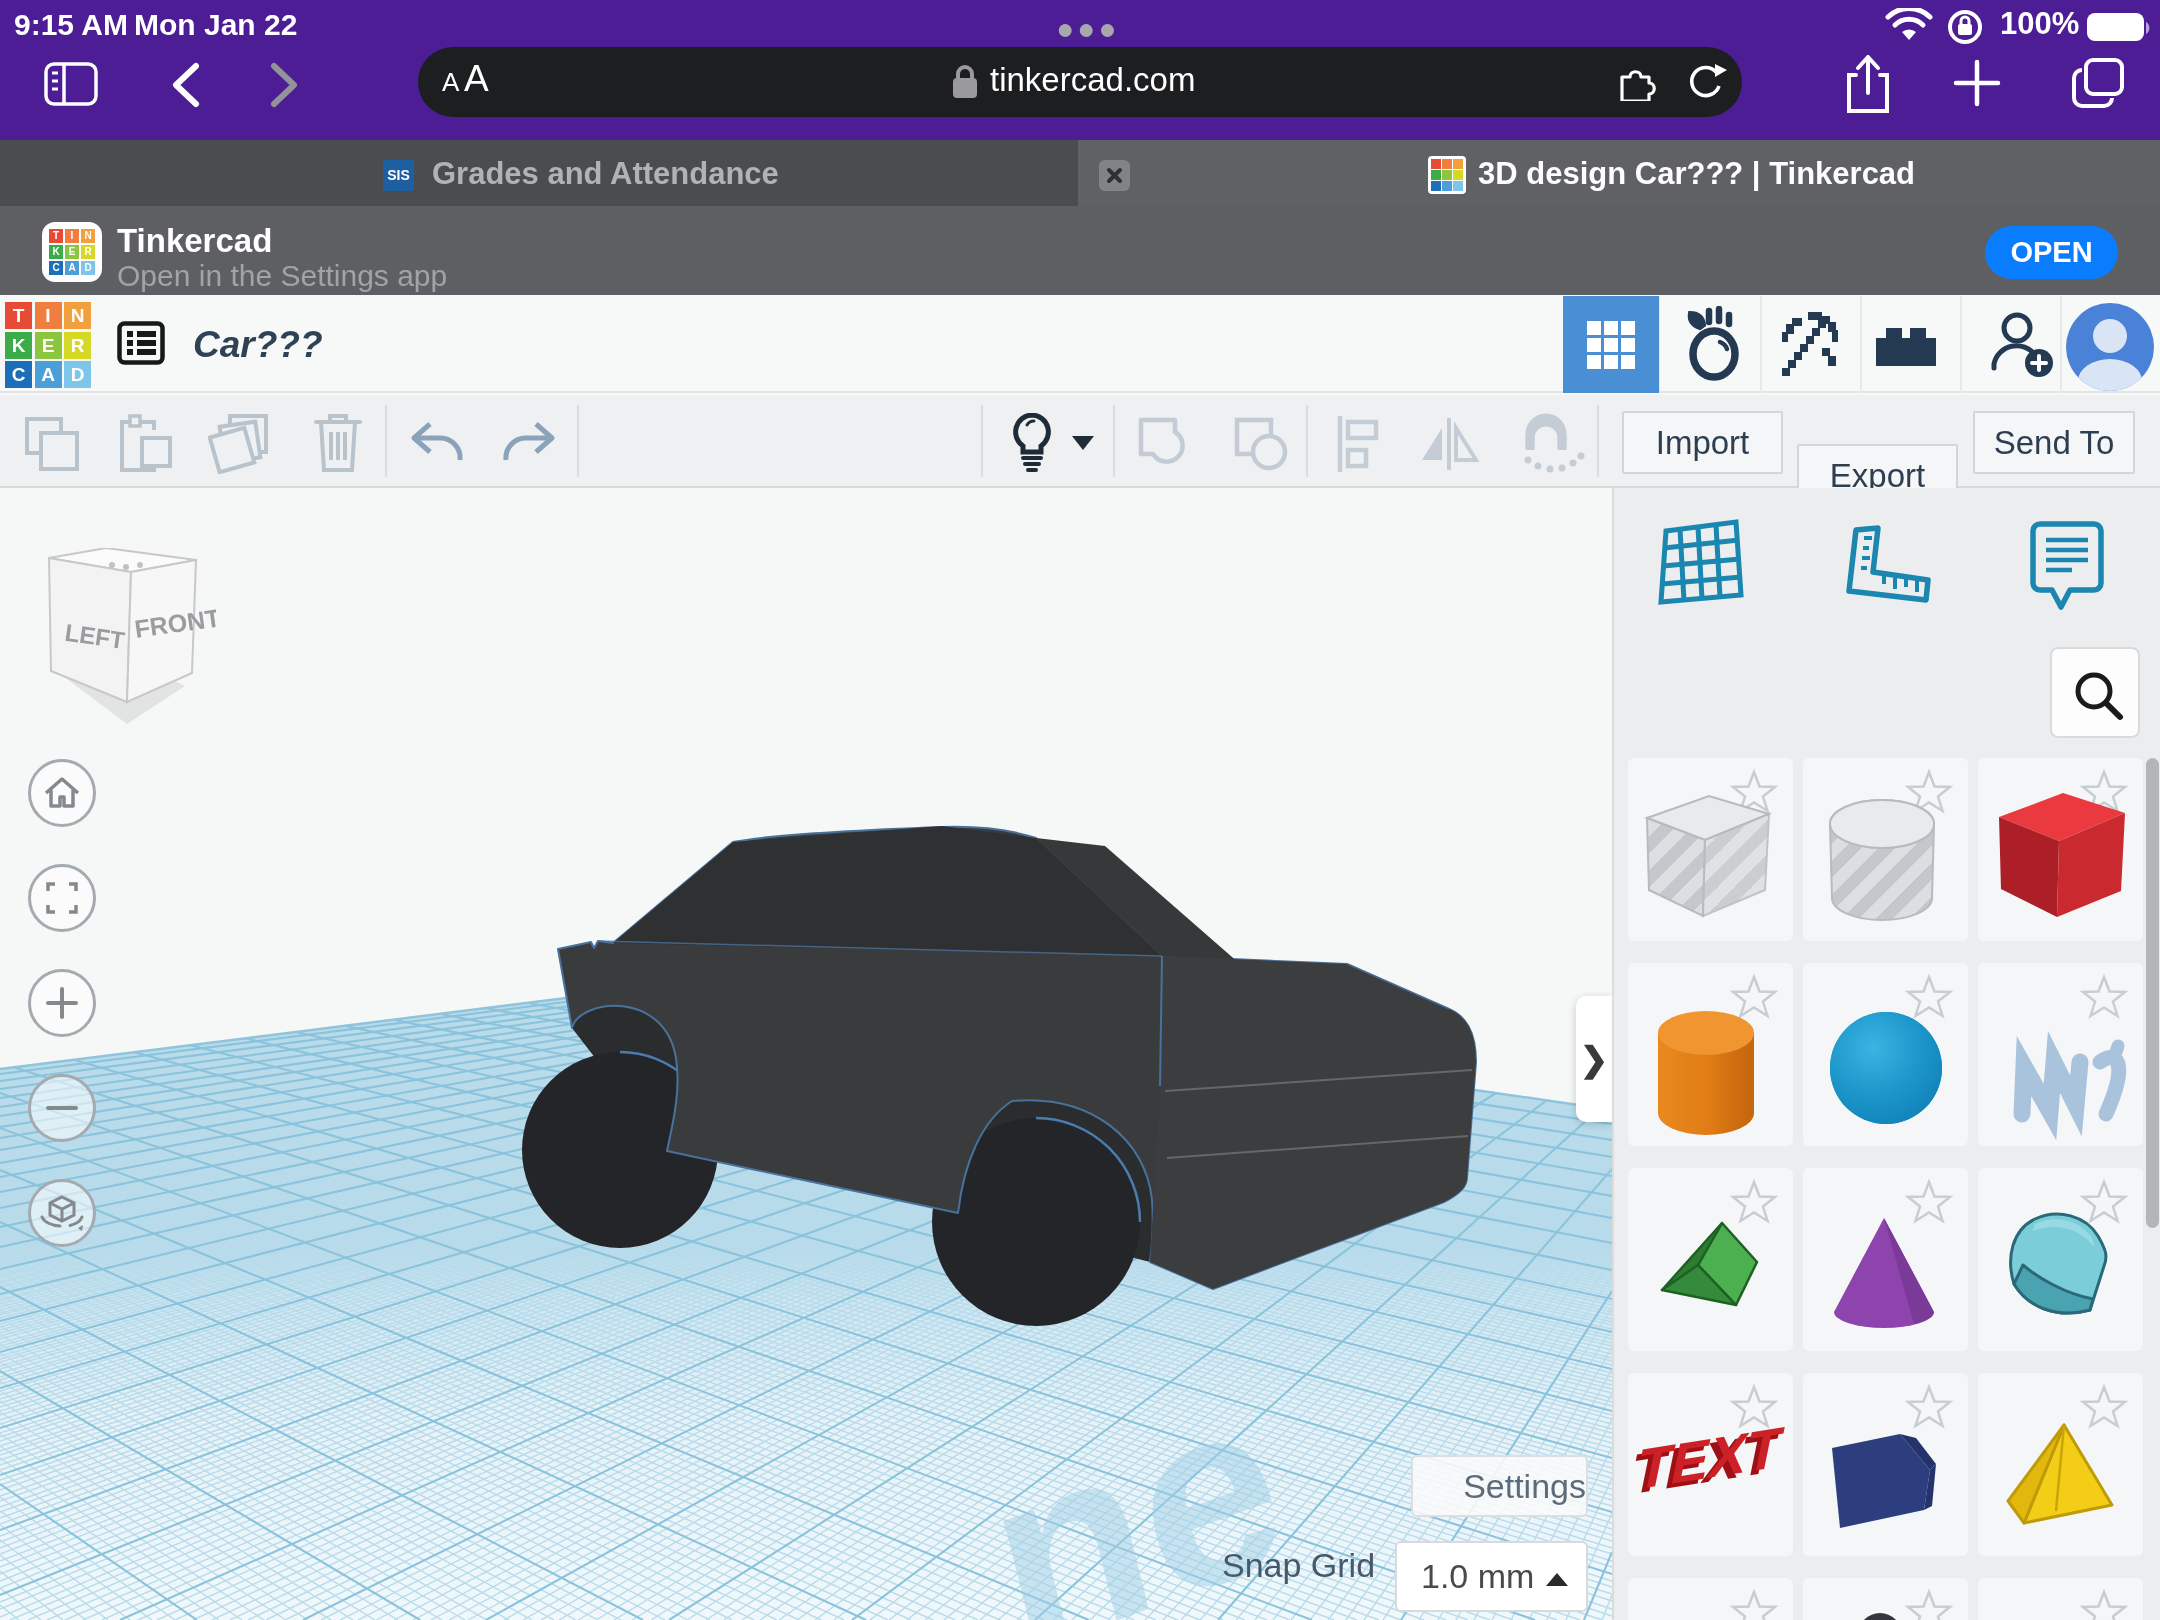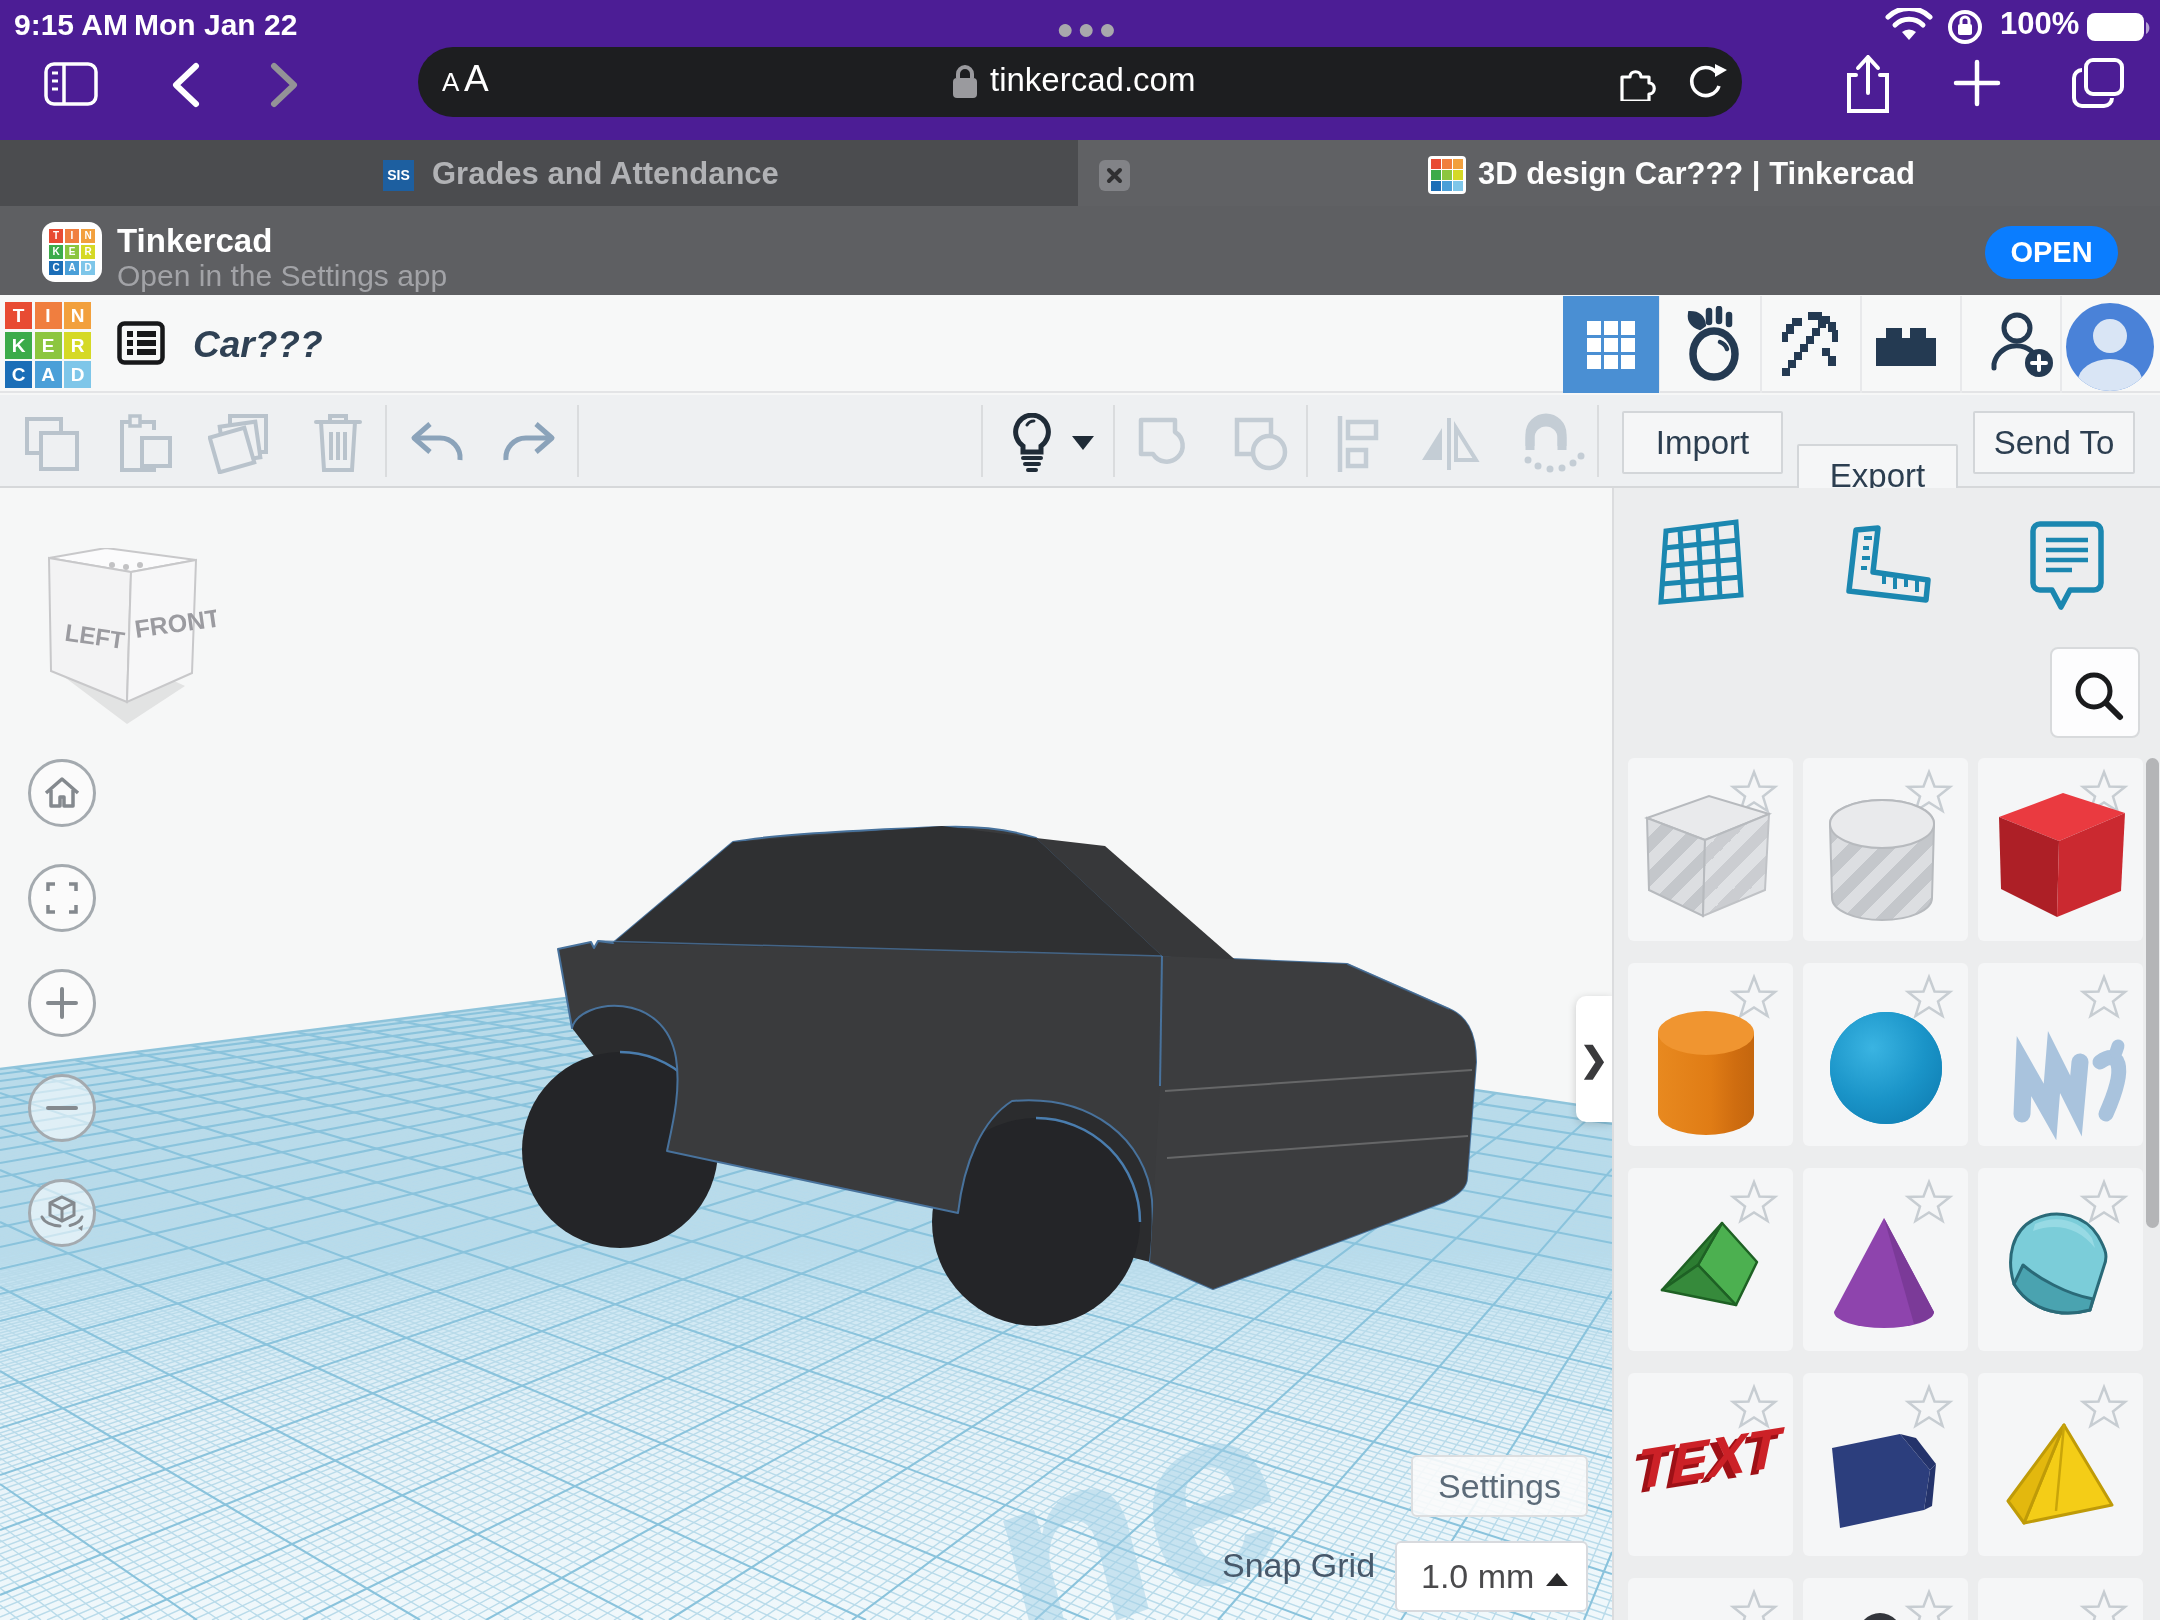--- a/index.html
+++ b/index.html
@@ -18,21 +18,21 @@
           color:#2c3e50; font-size:33px; text-align:center; line-height:59px; }
   
   #canvas { left:0; top:488px; width:1612px; height:1132px; background:#f6f7f7; overflow:hidden; }
   .circbtn { position:absolute; width:68px; height:68px; border-radius:50%;
      border:3px solid #a4aaaf; background:rgba(255,255,255,0.55); }
   #collapse { position:absolute; left:1576px; top:508px; width:36px; height:126px; background:#fff;
      border-radius:10px 0 0 10px; box-shadow:0 2px 8px rgba(0,0,0,0.18);
      color:#3a3a3c; font-size:34px; line-height:126px; text-align:center; font-weight:bold; }
   #settings { position:absolute; left:1411px; top:967px; width:177px; height:62px;
      background:rgba(250,250,250,0.88); border:2px solid #dcdee0; border-radius:6px;
-     color:#5c6b79; font-size:34px; text-align:center; line-height:58px; }
+     color:#5c6b79; font-size:34px; text-align:right; line-height:58px; }
   #snaplabel { position:absolute; left:1222px; top:1058px; color:#47586a; font-size:34px; }
   #snapdd { position:absolute; left:1395px; top:1053px; width:193px; height:71px; background:#fff;
      border:2px solid #d8dade; border-radius:6px; color:#4a4a4c; font-size:34px; line-height:67px; padding-left:24px; }
   #snapdd .tri { position:absolute; right:18px; top:30px; width:0; height:0;
      border-left:11px solid transparent; border-right:11px solid transparent; border-bottom:13px solid #2a2a2c; }
   #watermark { position:absolute; left:990px; top:890px; font-size:250px; font-weight:bold;
      color:rgba(162,208,230,0.5); transform:rotate(-20deg) skewX(-6deg); }
   
   #panel { left:1612px; top:488px; width:548px; height:1132px; background:#ecedee; border-left:2px solid #dbdcde; }
   #bselect { position:absolute; left:16px; top:159px; width:415px; height:91px; background:#f2f3f4;

